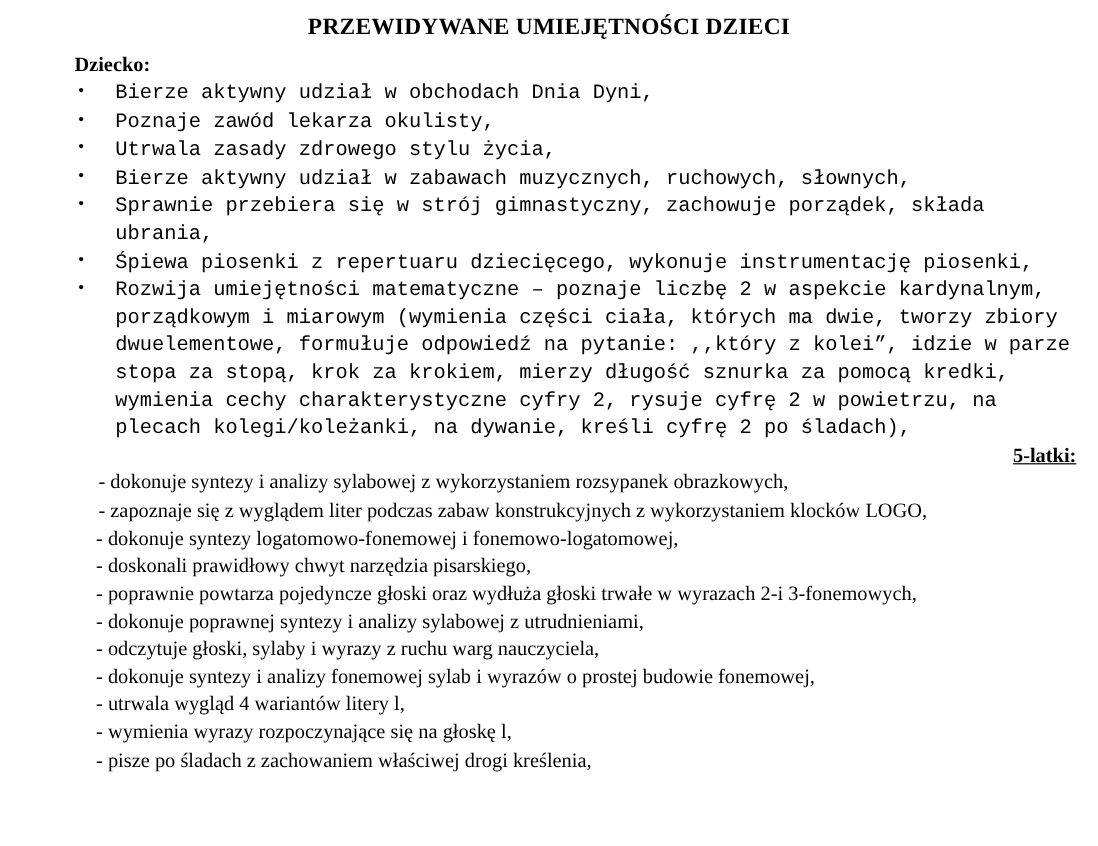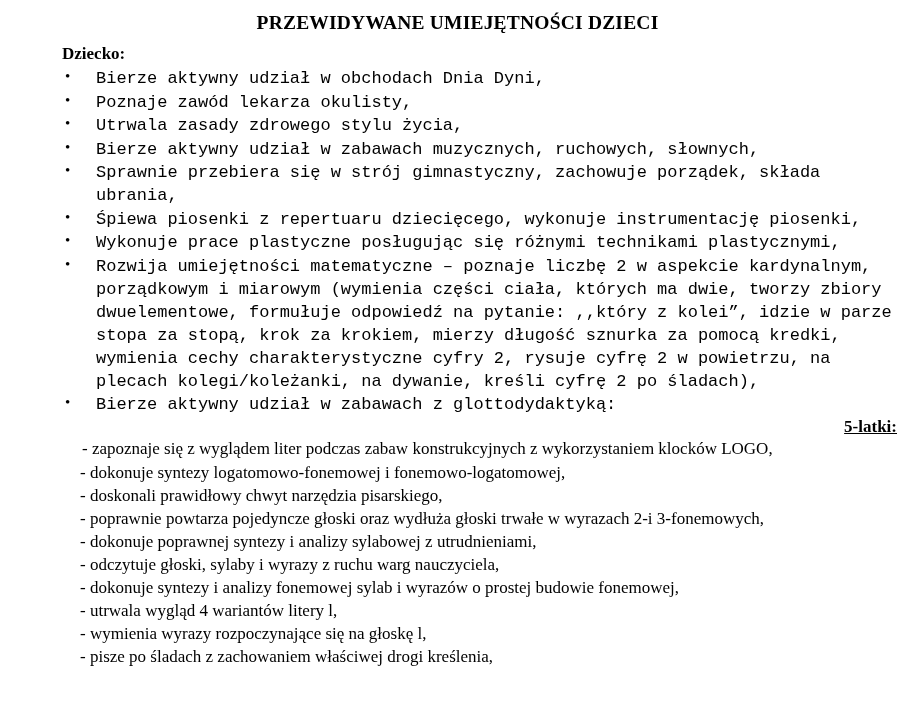--- a/index.html
+++ b/index.html
@@ -96,32 +96,27 @@
     <li>
         <span class="cont">Bierze aktywny udział w zabawach muzycznych, ruchowych, słownych,</span>
       </li>
     <li>
         <span class="cont">Sprawnie przebiera się w strój gimnastyczny, zachowuje porządek, składa ubrania,</span>
       </li>
     <li>
         <span class="cont">Śpiewa piosenki z repertuaru dziecięcego, wykonuje instrumentację piosenki,</span>
       </li>
     <li>
-        <span class="cont">Wykonuje prace plastyczne posługując się różnymi technikami plastycznymi,</span>
-      </li>
-    <li>
         <span class="cont">Rozwija umiejętności matematyczne – poznaje liczbę 2 w aspekcie kardynalnym, porządkowym i miarowym (wymienia części ciała, których ma dwie, tworzy zbiory dwuelementowe, formułuje odpowiedź na pytanie: ,,który z kolei”, idzie w parze stopa za stopą, krok za krokiem, mierzy długość sznurka za pomocą kredki, wymienia cechy charakterystyczne cyfry 2, rysuje cyfrę 2 w powietrzu, na plecach kolegi/koleżanki, na dywanie, kreśli cyfrę 2 po śladach),</span>
-      </li>
-    <li>
-        <span class="cont">Bierze aktywny udział w zabawach z glottodydaktyką:</span>
       </li>
   </ul>
 
   <div>
     <div class="sub-heading">5-latki:</div>
+    <div class="sub-line indented">- dokonuje syntezy i analizy sylabowej z wykorzystaniem rozsypanek obrazkowych,</div>
     <div class="sub-line indented">- zapoznaje się z wyglądem liter podczas zabaw konstrukcyjnych z wykorzystaniem klocków LOGO,</div>
     <div class="sub-line">- dokonuje syntezy logatomowo-fonemowej i fonemowo-logatomowej,</div>
     <div class="sub-line">- doskonali prawidłowy chwyt narzędzia pisarskiego,</div>
     <div class="sub-line">- poprawnie powtarza pojedyncze głoski oraz wydłuża głoski trwałe w wyrazach 2-i 3-fonemowych,</div>
   </div>
 
   <div>
     <div class="sub-line">- dokonuje poprawnej syntezy i analizy sylabowej z utrudnieniami,</div>
     <div class="sub-line">- odczytuje głoski, sylaby i wyrazy z ruchu warg nauczyciela,</div>
     <div class="sub-line">- dokonuje syntezy i analizy fonemowej sylab i wyrazów o prostej budowie fonemowej,</div>

